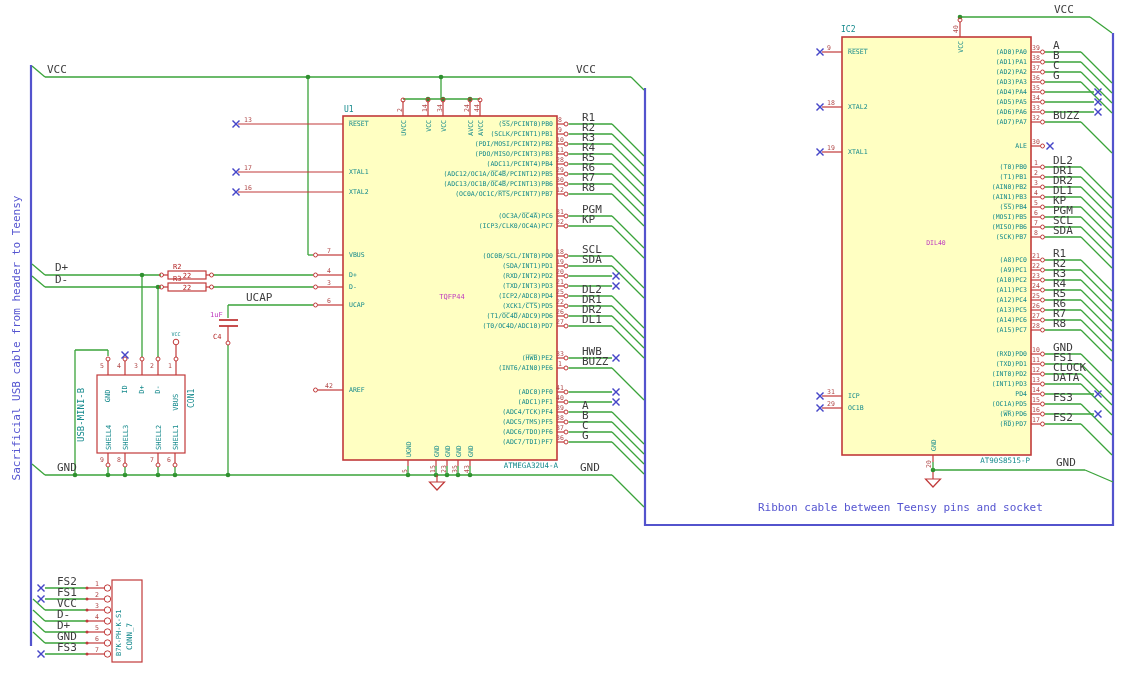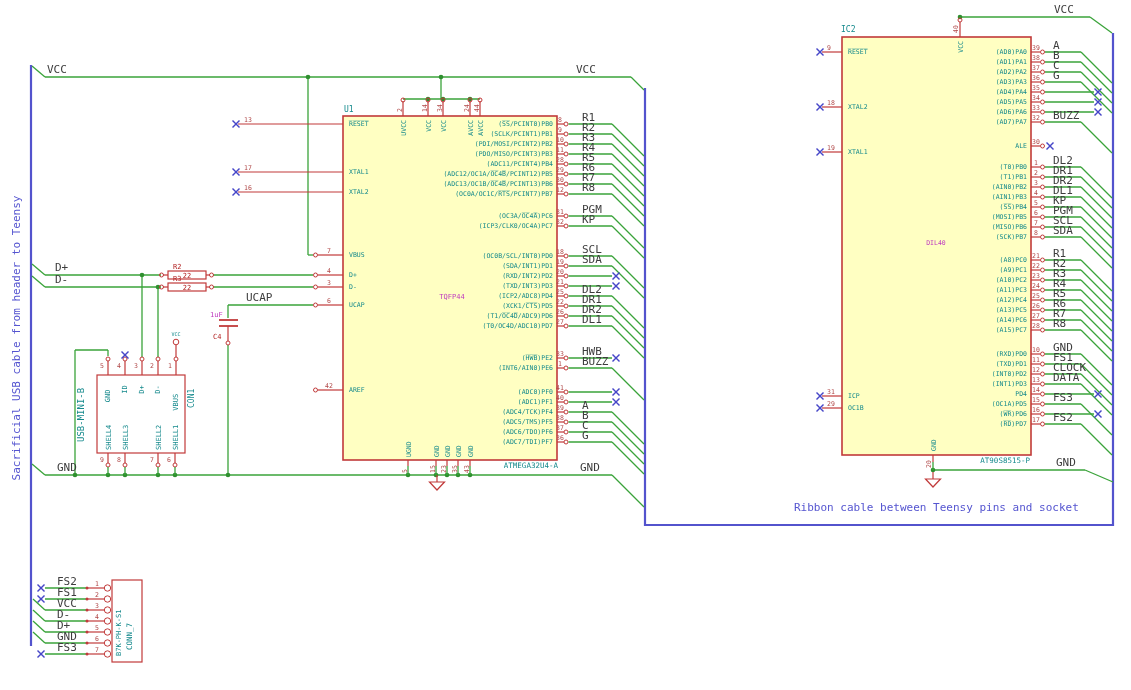--- a/index.html
+++ b/index.html
@@ -2,21 +2,21 @@
 <html><head>
 <meta charset="utf-8">
 <style>
   html,body{margin:0;padding:0;background:#fff;}
   .canvas{position:relative;width:1131px;height:690px;background:#fff;overflow:hidden;
           font-family:"DejaVu Sans Mono",monospace;}
   svg{position:absolute;left:0;top:0;}
   svg text{font-family:"DejaVu Sans Mono",monospace;}
   .note{position:absolute;font-size:11px;line-height:12px;white-space:pre;}
   #note-left{width:290px;left:-128px;top:332px;text-align:center;transform:rotate(-90deg);}
-  #note-ribbon{left:758px;top:502px;width:280px;text-align:center;font-size:11px;margin-left:36px;}
+  #note-ribbon{left:758px;top:502px;width:280px;text-align:center;font-size:11px;}
   #note-teensy{left:191px;top:139px;}
 </style>
 </head>
 <body>
 
 <div class="canvas">
   <svg id="schem" width="1131" height="690" viewBox="0 0 1131 690">
       <line x1="31" y1="65" x2="31" y2="646" stroke="#5353cd" stroke-width="2.2"></line>
       <polyline points="645,88 645,525 1113,525 1113,33" fill="none" stroke="#5353cd" stroke-width="2.2"></polyline>
       <line x1="32" y1="66" x2="45" y2="77" stroke="#3aa33a" stroke-width="1.3"></line>

